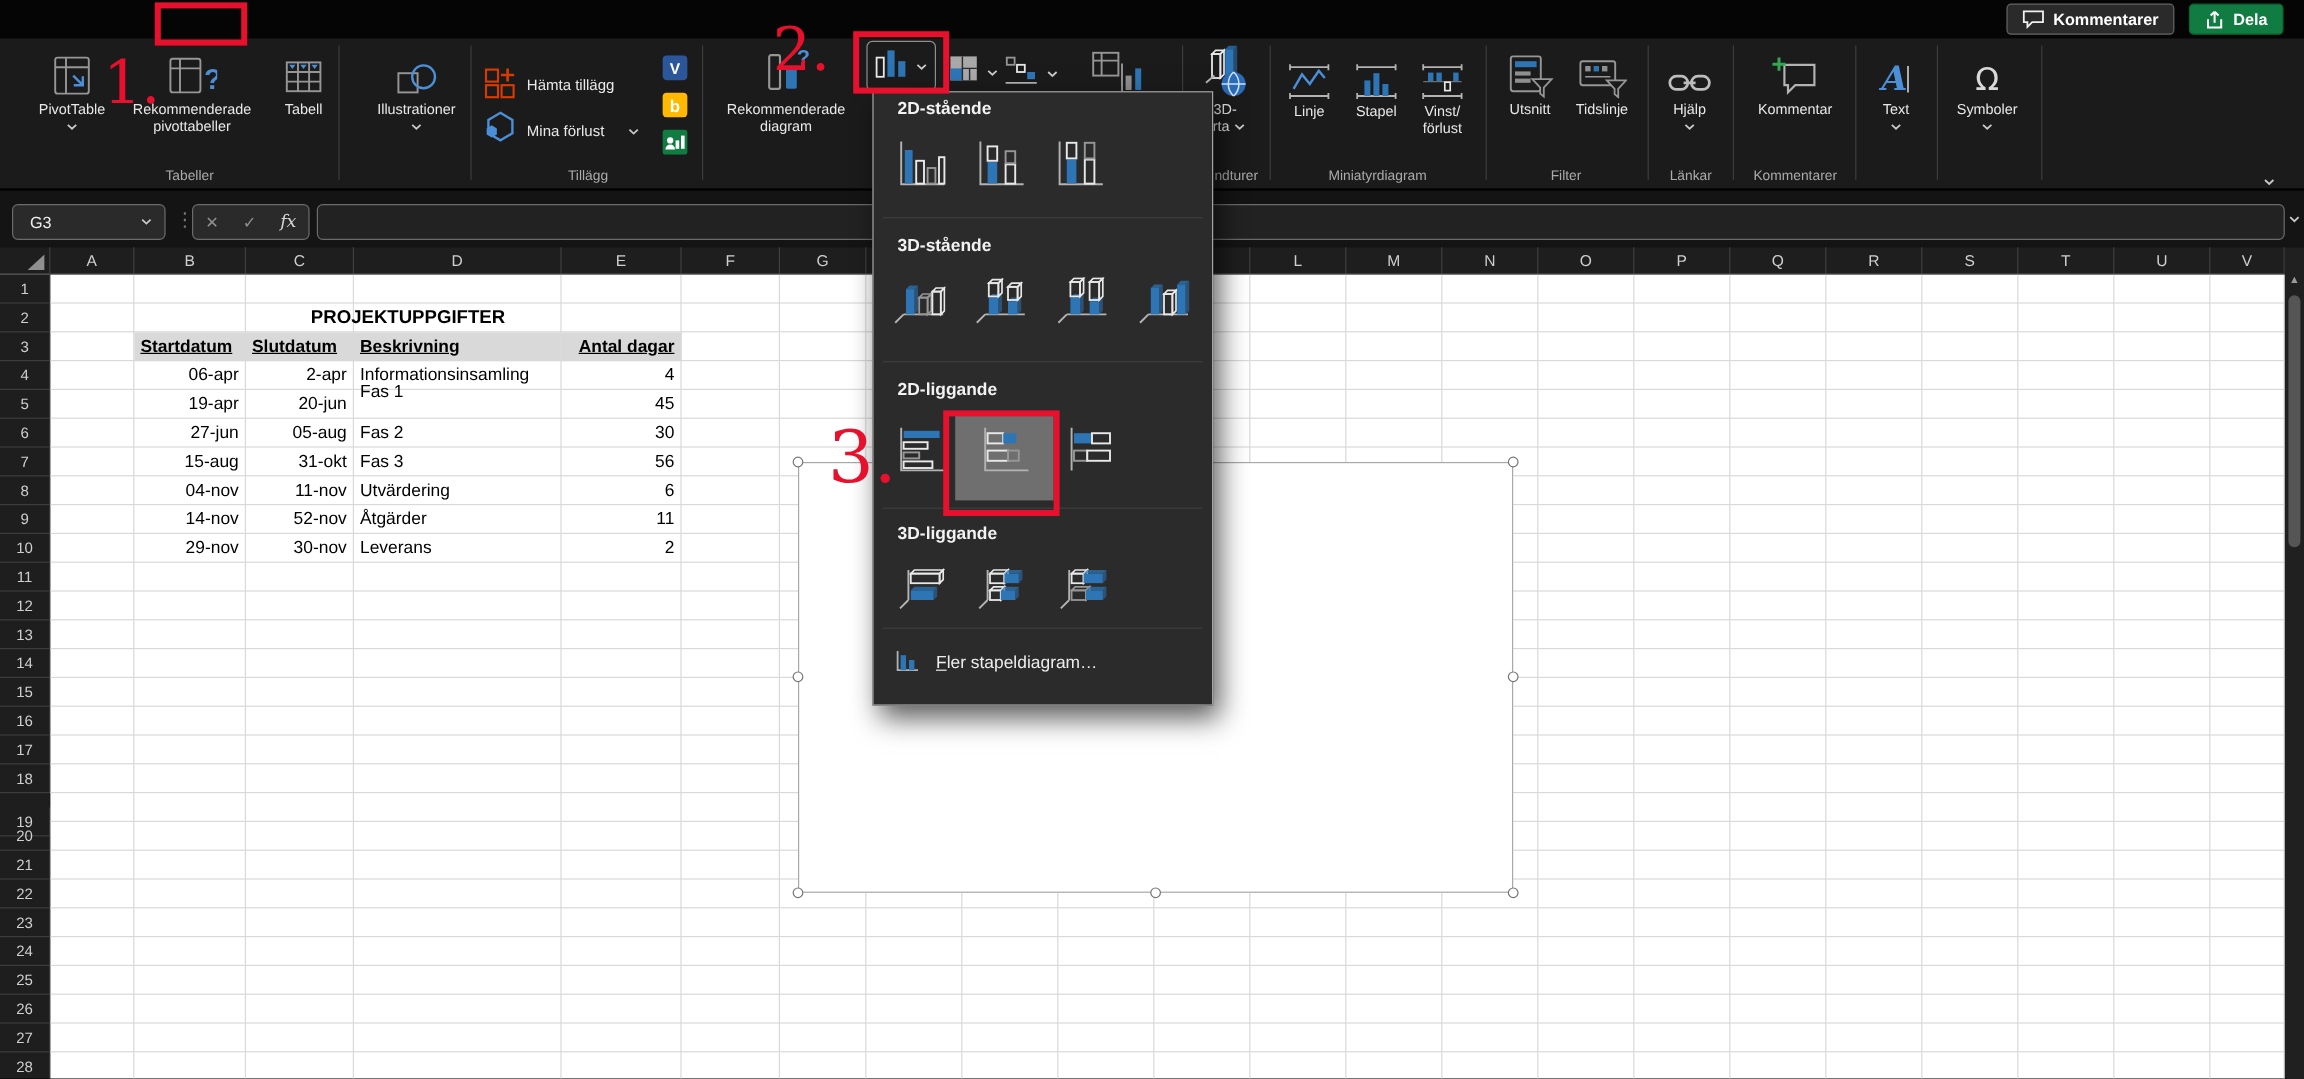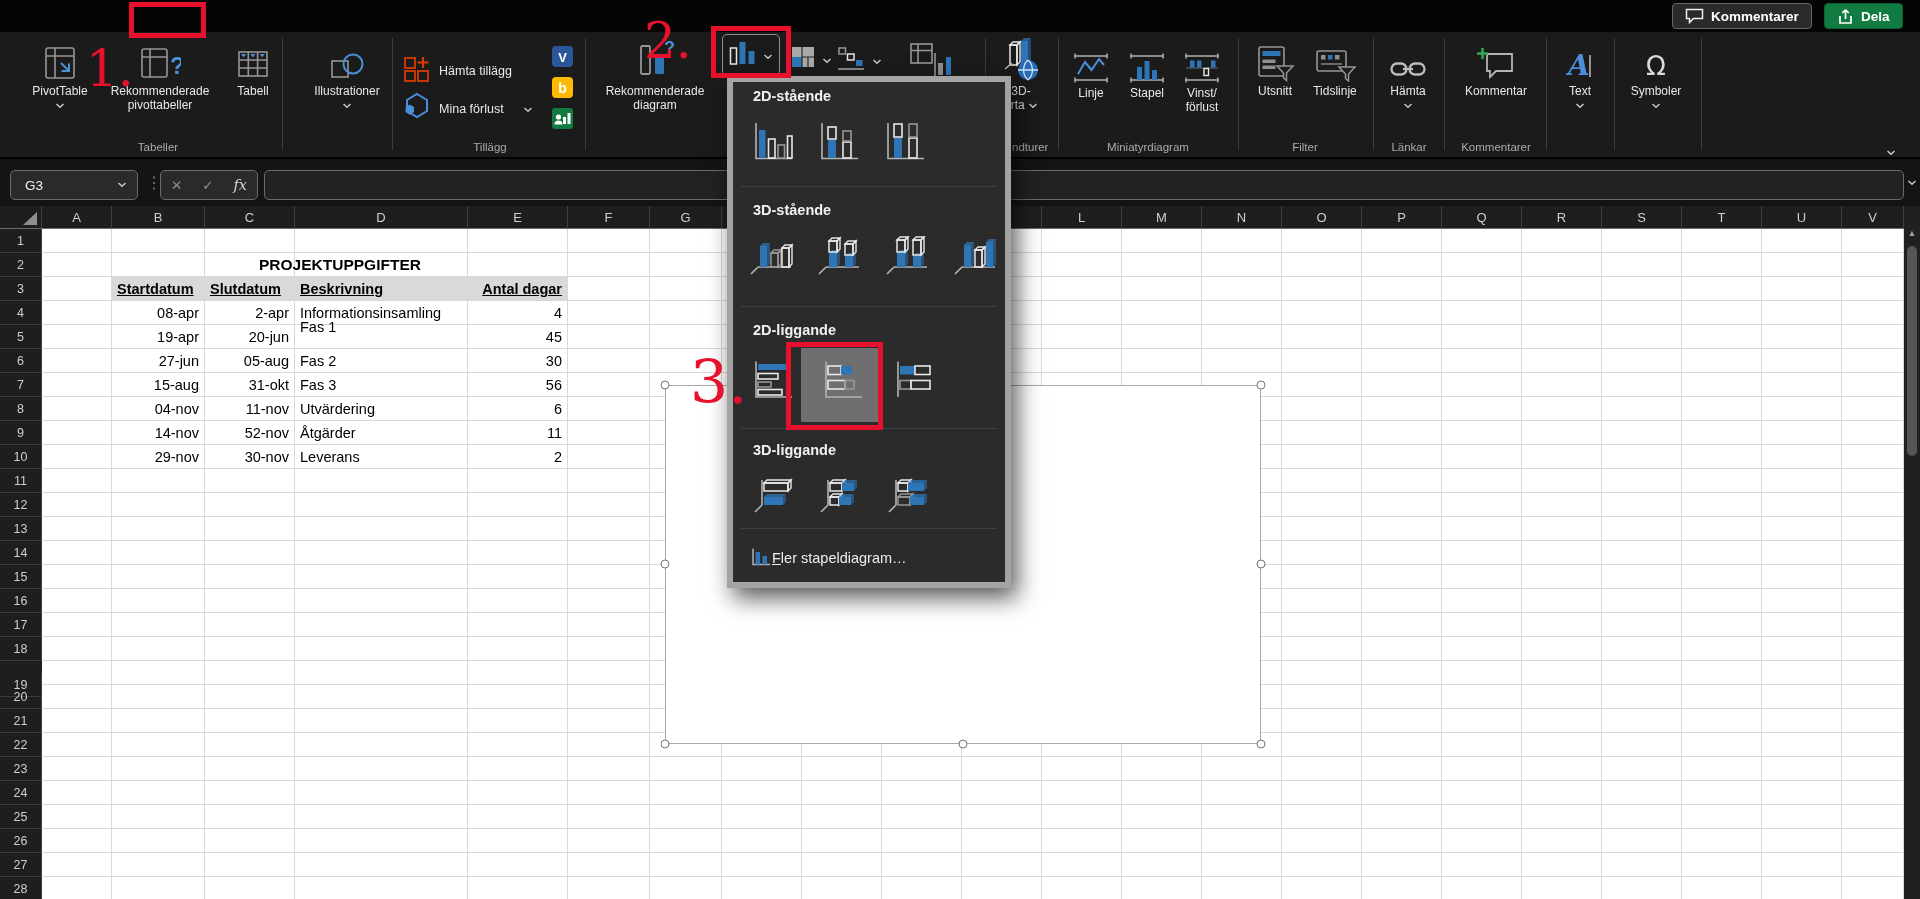--- a/index.html
+++ b/index.html
@@ -61,28 +61,28 @@
   .tcell.lft{padding-left:5px;}
   .ttitle{position:absolute;height:24px;display:flex;align-items:center;justify-content:center;font-weight:bold;font-size:15.5px;color:#000;}
   
   .chartph{position:absolute;left:665px;top:385px;width:596px;height:359px;background:#fff;border:1.5px solid #a8a8a8;box-sizing:border-box;z-index:5;}
   .handle{position:absolute;width:9px;height:9px;border-radius:50%;background:#fff;border:1.5px solid #757575;box-sizing:border-box;transform:translate(-50%,-50%);z-index:6;}
   
   .vscroll{position:absolute;left:1904px;top:206px;width:16px;height:693px;background:#202020;z-index:2;}
   .vsarrow{position:absolute;left:0;top:22px;width:16px;text-align:center;color:#9a9a9a;font-size:9px;}
   .vsthumb{position:absolute;left:3px;top:40px;width:10px;height:210px;background:#555;border-radius:5px;}
   
-  .chartmenu{position:absolute;left:727px;top:76px;width:284px;height:512px;background:#2b2b2b;border:6px solid #a3a3a3;
+  .chartmenu{position:absolute;left:727px;top:76px;width:284px;height:512px;background:#2b2b2b;border:1px solid #a3a3a3;
              box-sizing:border-box;box-shadow:6px 10px 22px rgba(0,0,0,.65);z-index:50;}
   .cm-title{position:absolute;left:20px;font-size:14.5px;font-weight:bold;color:#f2f2f2;white-space:nowrap;}
   .cm-sep{position:absolute;left:8px;right:8px;height:1px;background:#3f3f3f;}
   .cm-item{position:absolute;width:46px;height:40px;transform:translateX(-50%);}
   .cm-item svg{display:block}
   .cm-selbg{position:absolute;left:68px;top:266px;width:82px;height:74px;background:#6f6f6f;}
-  .cm-footer{position:absolute;left:0;right:0;top:450px;height:52px;display:flex;align-items:center;padding-left:17px;
+  .cm-footer{position:absolute;left:0;right:0;top:450px;height:52px;display:flex;align-items:center;gap:13px;padding-left:17px;
              color:#ededed;font-size:14.5px;box-sizing:border-box;}
   
   .annots{position:absolute;inset:0;z-index:99;pointer-events:none;}
   .abox{position:absolute;border:5px solid #e8112d;box-sizing:border-box;}
   .adigit{position:absolute;color:#e8112d;font-family:"DejaVu Serif",serif;line-height:1;}
 </style>
 </head>
 <body>
 
 <div class="screen">
@@ -341,21 +341,21 @@
     <div class="rb" style="left:1384px;top:6px;width:48px">
       <span class="ric">
           <svg width="38" height="26" viewBox="0 0 38 26">
             <g fill="none" stroke="#bdbdbd" stroke-width="2.3">
               <rect x="2.5" y="7.5" width="15" height="11" rx="5.5"></rect>
               <rect x="20.5" y="7.5" width="15" height="11" rx="5.5"></rect>
               <path d="M14 13 H24"></path>
             </g>
           </svg>
         </span>
-      <span class="rlb">Hämta</span>
+      <span class="rlb">Hjälp</span>
       <span class="rchev"><svg width="10" height="6" viewBox="0 0 10 6">
             <path d="M1.5 1 L5 4.3 L8.5 1" fill="none" stroke="#c9c9c9" stroke-width="1.5"></path>
           </svg></span>
     </div>
     <div class="glabel" style="left:1409px">Länkar</div>
 
     <div class="rb" style="left:1456px;top:6px;width:80px">
       <span class="ric">
           <svg width="40" height="36" viewBox="0 0 40 36">
             <path d="M11 8 H36 V25 H20 L14 31 V25 H11 Z" fill="none" stroke="#b3b3b3" stroke-width="1.8"></path>
@@ -520,21 +520,21 @@
       <div class="hline" style="top: 551px;"></div>
       <div class="hline" style="top: 575px;"></div>
       <div class="hline" style="top: 599px;"></div>
       <div class="hline" style="top: 623px;"></div>
       <div class="hline" style="top: 647px;"></div>
       <div class="ttitle" style="left: 70px; top: 24px; width: 456px;">PROJEKTUPPGIFTER</div>
       <div class="tcell hdr lft" style="left: 70px; top: 48px; width: 93px;">Startdatum</div>
       <div class="tcell hdr lft" style="left: 163px; top: 48px; width: 90px;">Slutdatum</div>
       <div class="tcell hdr lft" style="left: 253px; top: 48px; width: 173px;">Beskrivning</div>
       <div class="tcell hdr num" style="left: 426px; top: 48px; width: 100px;">Antal dagar</div>
-      <div class="tcell num" style="left: 70px; top: 72px; width: 93px;">08-apr</div>
+      <div class="tcell num" style="left: 70px; top: 72px; width: 93px;">06-apr</div>
       <div class="tcell num" style="left: 163px; top: 72px; width: 90px;">2-apr</div>
       <div class="tcell lft" style="left: 253px; top: 72px; width: 173px;">Informationsinsamling</div>
       <div class="tcell num" style="left: 426px; top: 72px; width: 100px;">4</div>
       <div class="tcell num" style="left: 70px; top: 96px; width: 93px;">19-apr</div>
       <div class="tcell num" style="left: 163px; top: 96px; width: 90px;">20-jun</div>
       <div class="tcell lft" style="left: 253px; top: 86px; width: 173px;">Fas 1</div>
       <div class="tcell num" style="left: 426px; top: 96px; width: 100px;">45</div>
       <div class="tcell num" style="left: 70px; top: 120px; width: 93px;">27-jun</div>
       <div class="tcell num" style="left: 163px; top: 120px; width: 90px;">05-aug</div>
       <div class="tcell lft" style="left: 253px; top: 120px; width: 173px;">Fas 2</div>

